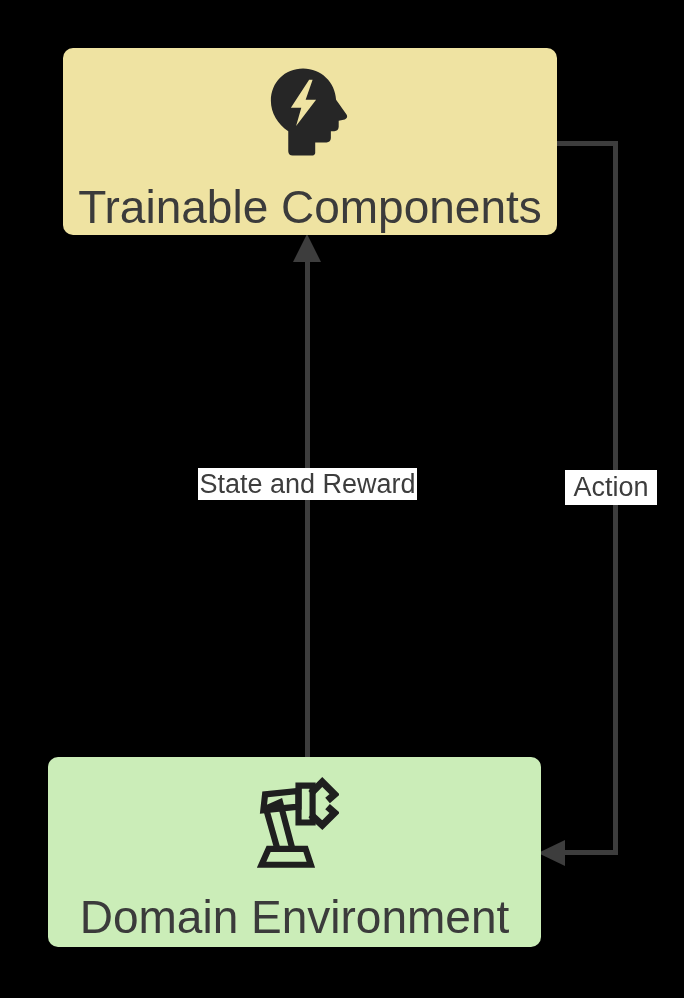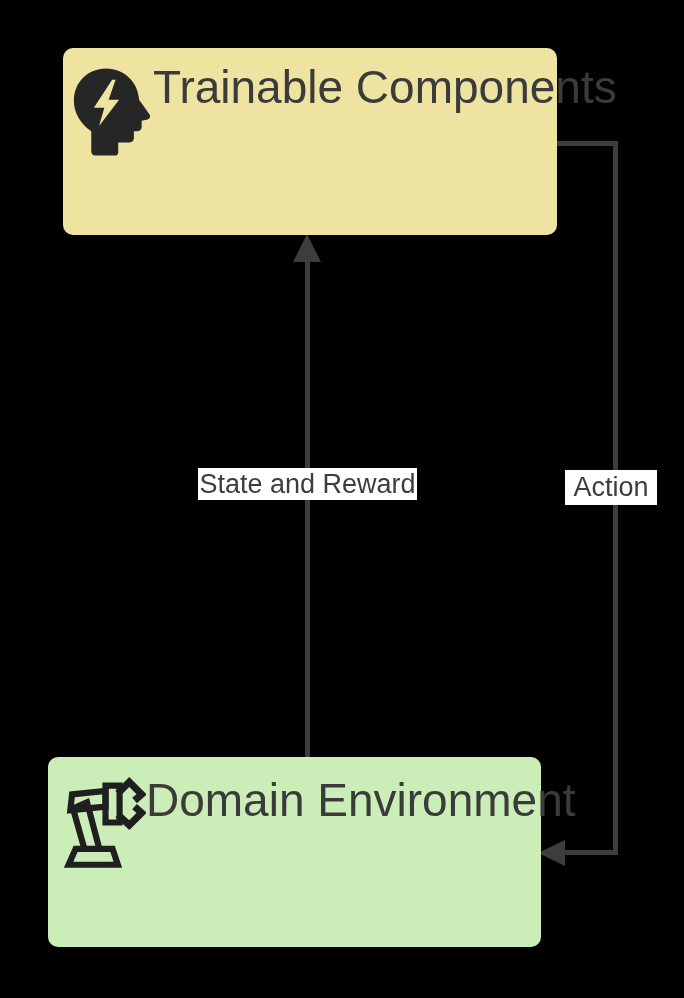--- a/index.html
+++ b/index.html
@@ -8,36 +8,37 @@
     width: 684px;
     height: 998px;
     background: #000000;
     overflow: hidden;
     font-family: "Liberation Sans", sans-serif;
   }
   .node {
     position: absolute;
     border-radius: 10px;
     display: flex;
-    align-items: flex-start;
+    flex-direction: column;
+    align-items: center;
     justify-content: space-between;
     box-sizing: border-box;
     z-index: 2;
   }
   .node-trainable {
     left: 63px; top: 48px;
     width: 494px; height: 187px;
     background: #EFE3A2;
     padding: 14px 10px 2px 10px;
   }
   .node-environment {
     left: 48px; top: 757px;
     width: 493px; height: 190px;
     background: #CBEDB8;
-    padding: 18px 10px 14px 10px;
+    padding: 18px 10px 4px 10px;
   }
   .node-label {
     font-size: 46px;
     line-height: 1.1;
     color: #3B3B3B;
     white-space: nowrap;
     letter-spacing: 0px;
   }
   .node-icon { flex: 0 0 auto; }
   .edge-seg {

